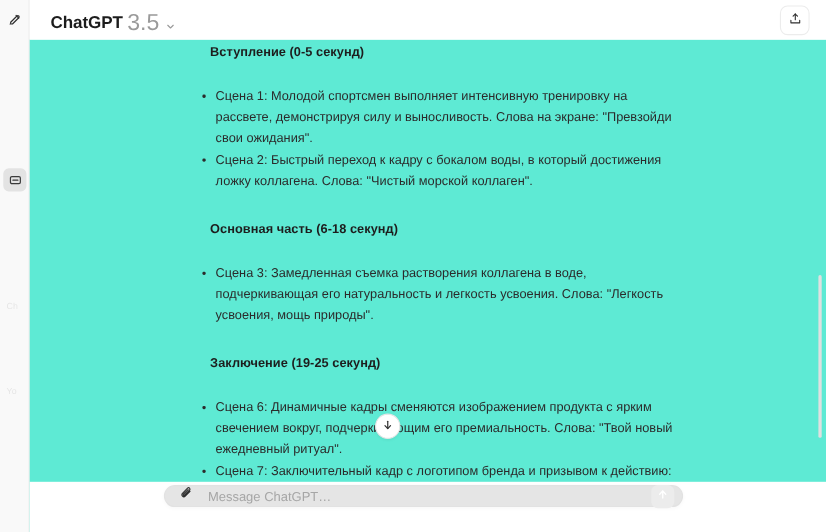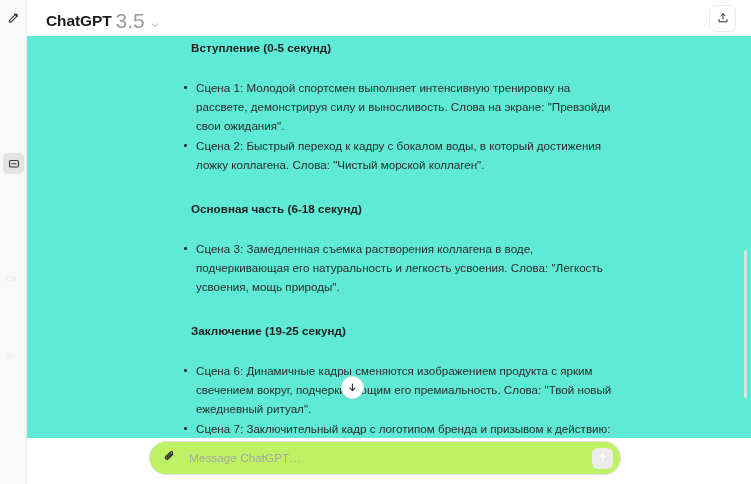--- a/index.html
+++ b/index.html
@@ -208,24 +208,24 @@
     bottom: 0;
     height: 46px;
     background: #ffffff;
     z-index: 10;
   }
   .composer {
     position: absolute;
     left: 122px;
     top: 3px;
     width: 472px;
-    height: 34px;
+    height: 20px;
     border: 1px solid #e2e2e2;
     border-radius: 17px;
-    background: #bef264;
+    background: #e5e5e5;
     box-sizing: border-box;
     display: flex;
     align-items: center;
     box-shadow: 0 1px 4px rgba(0,0,0,0.035);
   }
   .attach-btn {
     width: 20px;
     height: 20px;
     margin-left: 9px;
     display: flex;

